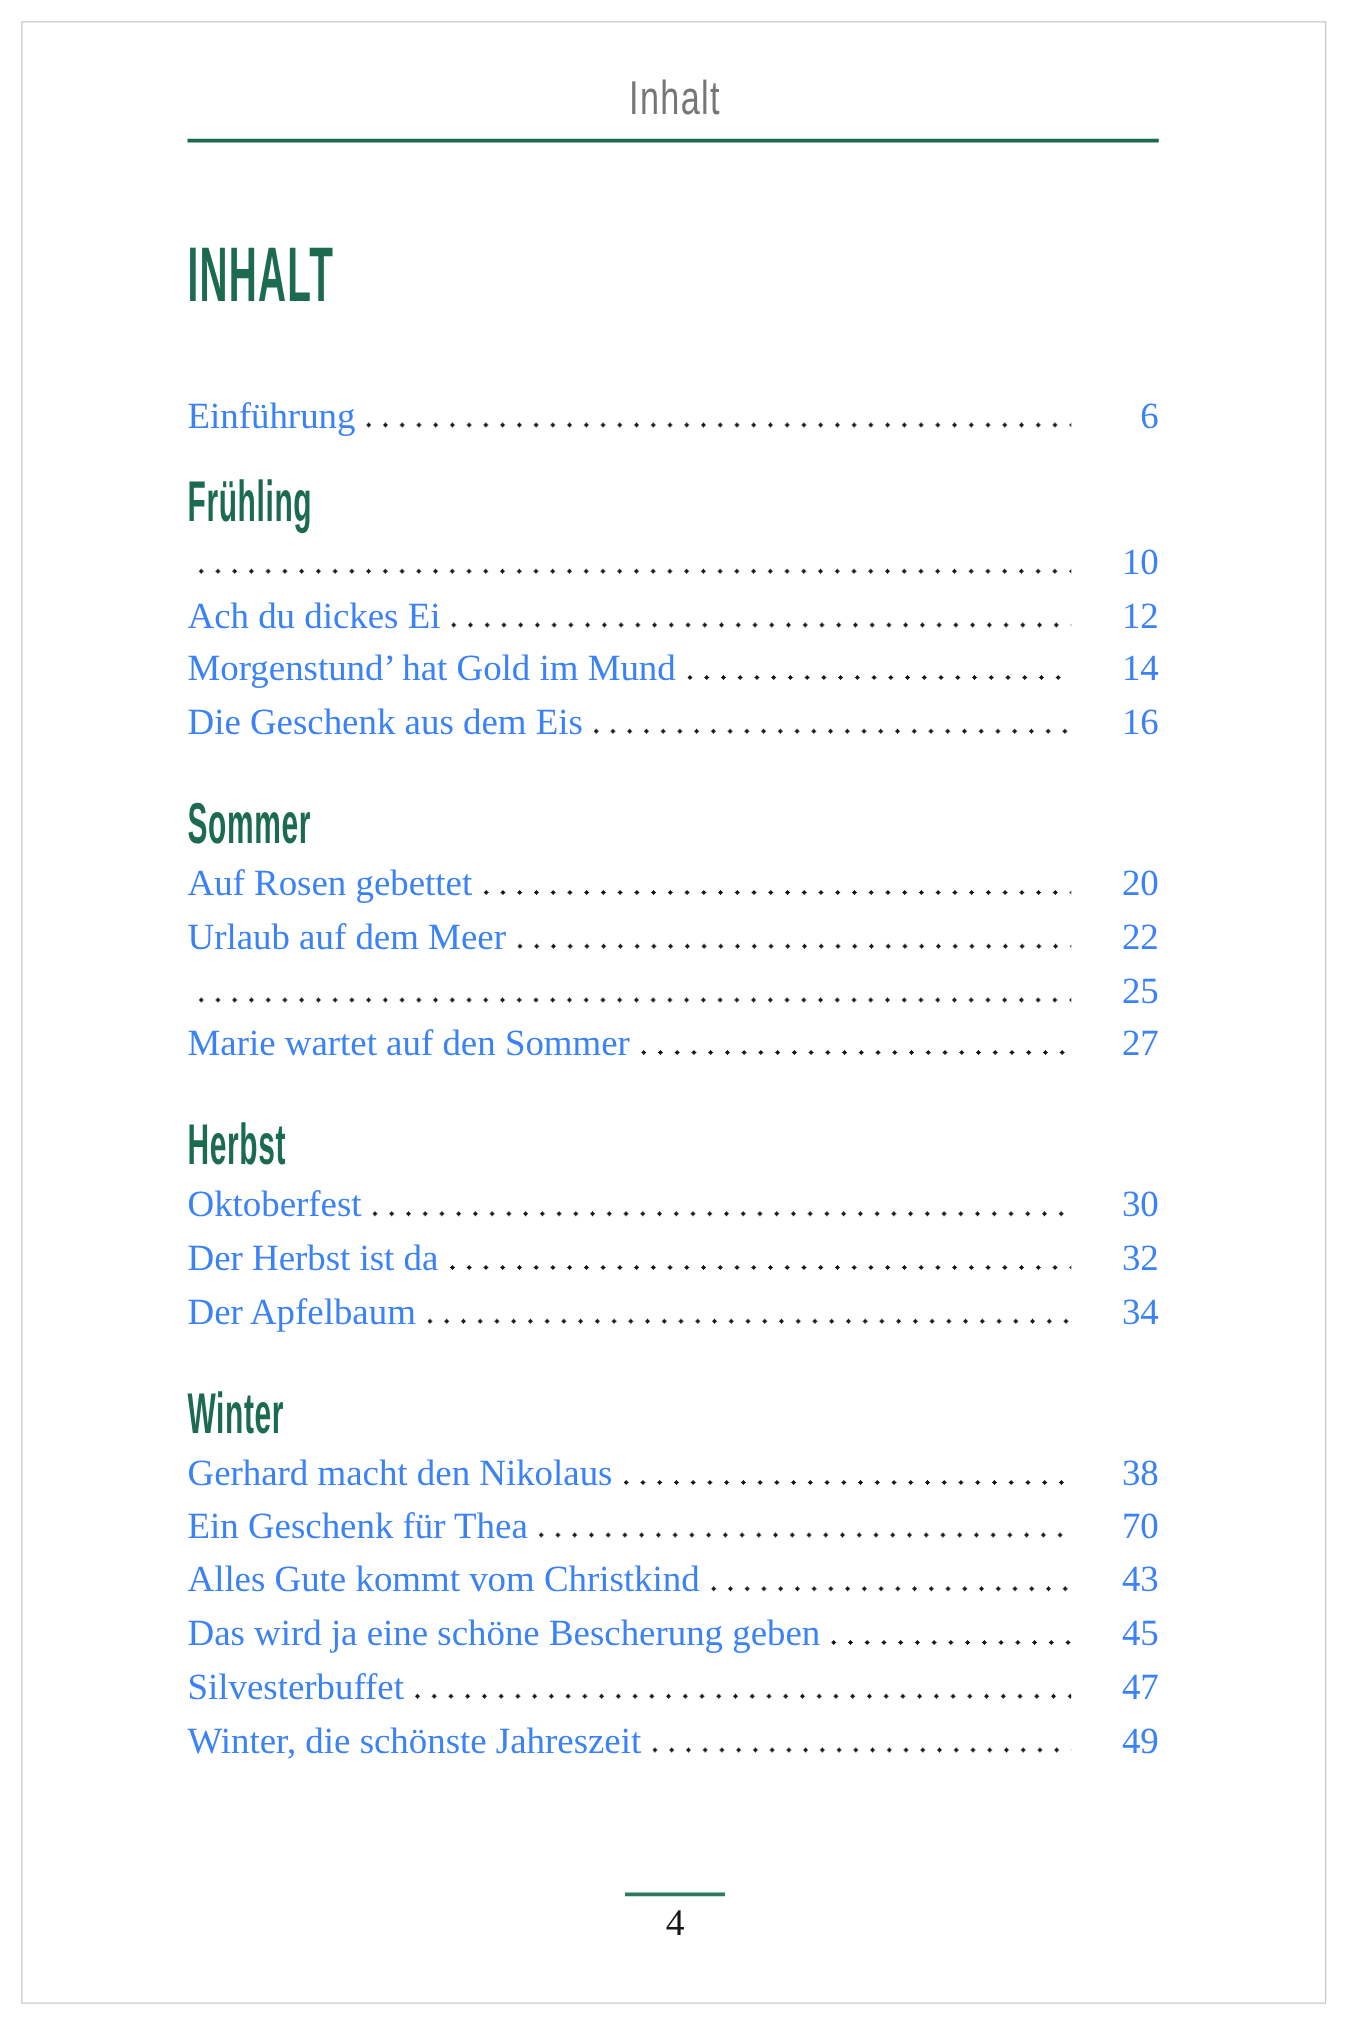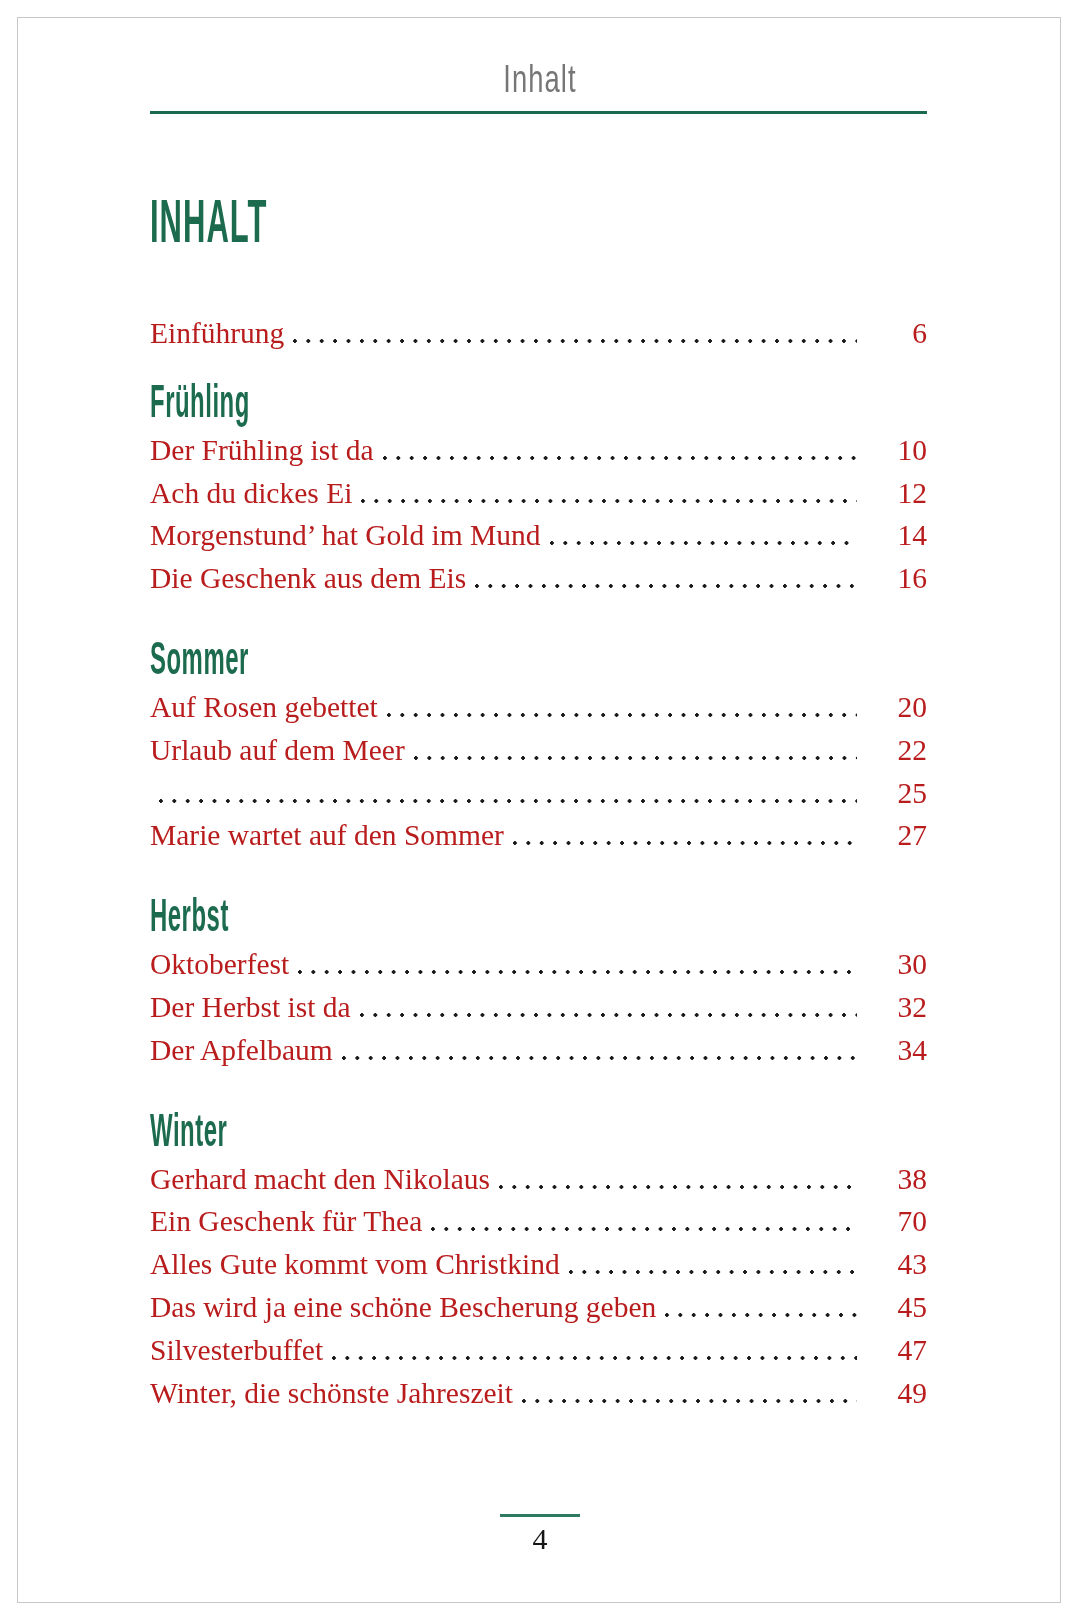--- a/index.html
+++ b/index.html
@@ -34,21 +34,21 @@
   }
   h2.season {
     margin:30px 0 0 0; font-family:"Liberation Sans", sans-serif; font-weight:bold;
     font-size:46px; line-height:56px; color:#1c6b4f;
     transform:scaleX(0.52); transform-origin:left center;
     letter-spacing:1px; white-space:nowrap;
   }
   h2.season.first { margin-top:18px; }
   .row {
     display:flex; align-items:baseline;
-    font-size:29.5px; line-height:42.8px; color:#b91c1c;
+    font-size:29.5px; line-height:42.8px; color:#3b82f6;
   }
   .row .t { white-space:nowrap; }
   .dots {
     flex:1 1 auto; height:4px; margin:0 14px 0 9px;
     background-image:radial-gradient(circle 1.7px at 2px 2px, #1a1a1a 97%, rgba(0,0,0,0) 100%);
     background-size:13.4px 4px; background-repeat:repeat-x; background-position:left bottom;
   }
   .pg { flex:0 0 56px; width:56px; text-align:right; }
   
   .footer { position:absolute; top:1514px; left:0; right:0; text-align:center; }
@@ -71,21 +71,20 @@
 
     <div class="row">
       <span class="t">Einführung</span>
       <span class="dots"></span>
       <span class="pg">6</span>
     </div>
 
     <div>
       <h2 class="season first">Frühling</h2>
       <div class="row">
-        <span class="t">Der Frühling ist da</span>
         <span class="dots"></span>
         <span class="pg">10</span>
       </div>
       <div class="row">
         <span class="t">Ach du dickes Ei</span>
         <span class="dots"></span>
         <span class="pg">12</span>
       </div>
       <div class="row">
         <span class="t">Morgenstund’ hat Gold im Mund</span>

